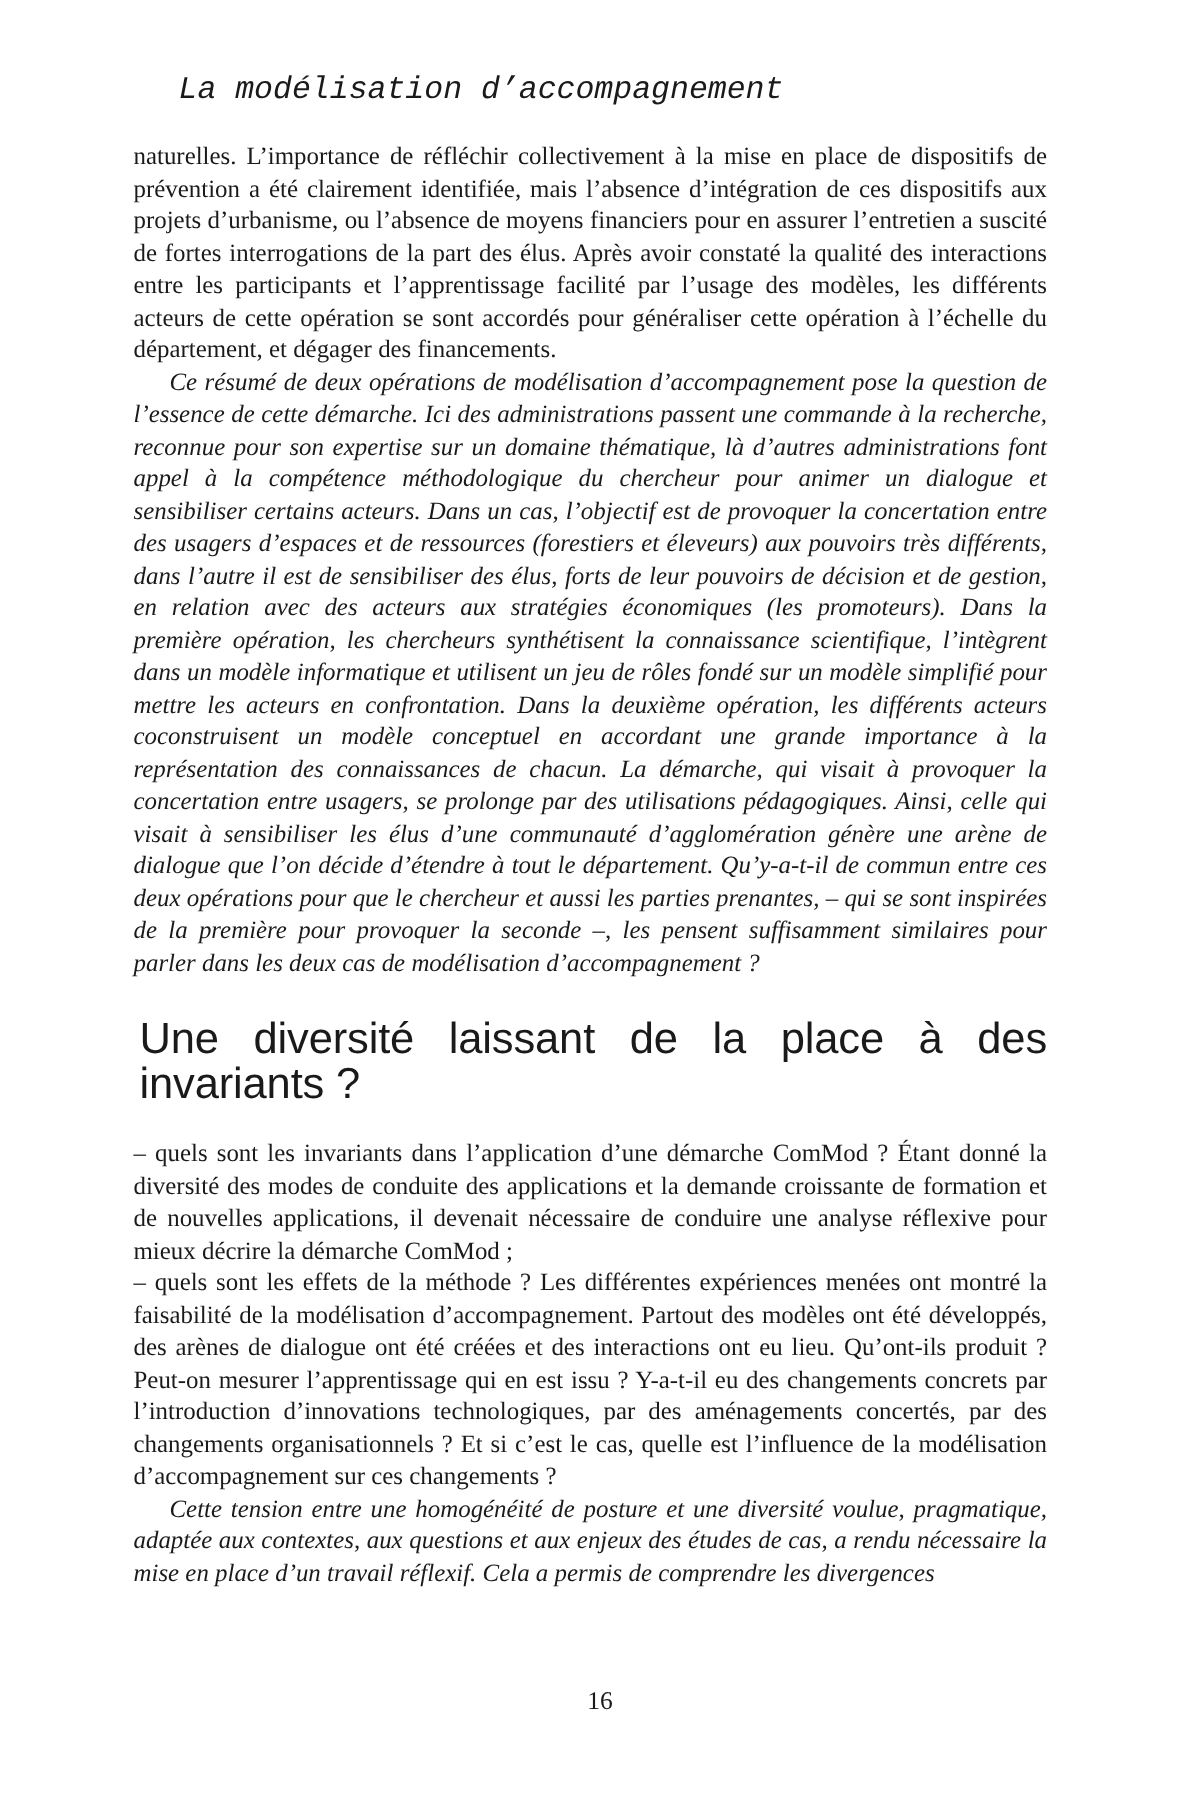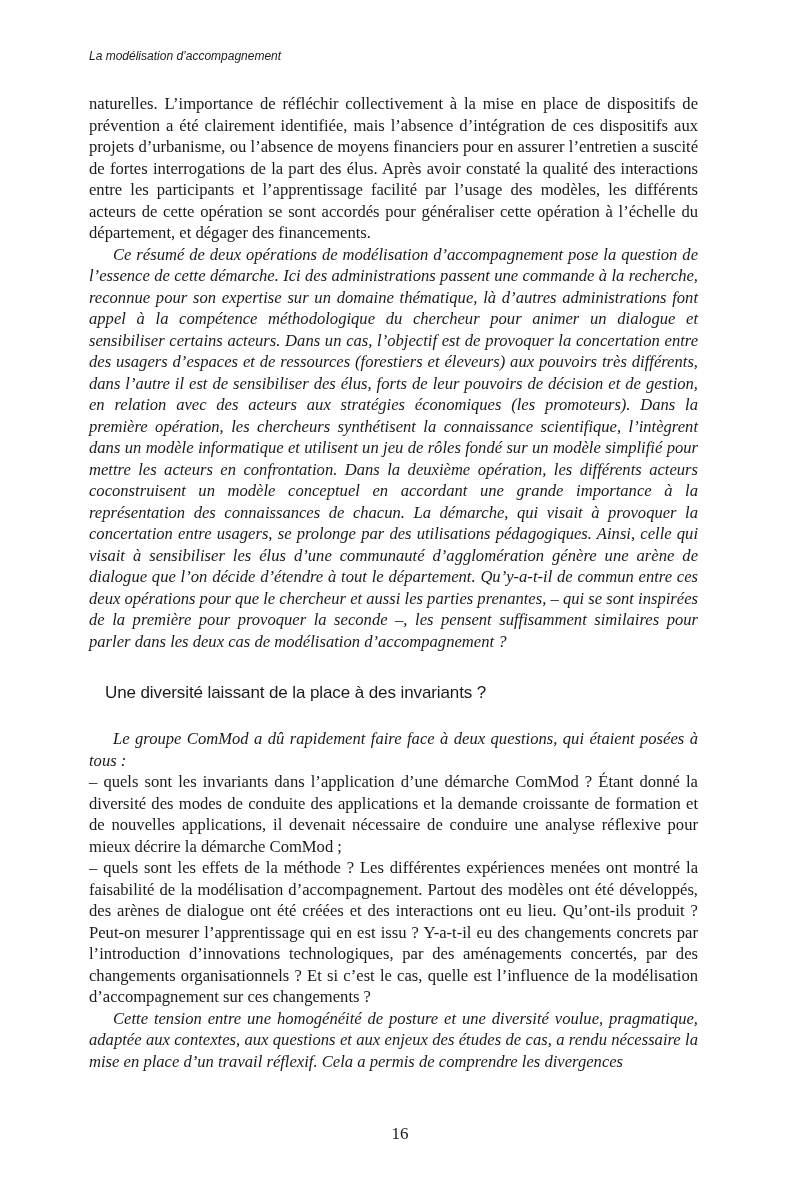--- a/index.html
+++ b/index.html
@@ -1,47 +1,46 @@
 <!DOCTYPE html>
 <html><head>
 <meta charset="utf-8">
 <style>
   html, body { margin: 0; padding: 0; background: #ffffff; }
   body { width: 800px; height: 1200px; position: relative; overflow: hidden; color: #1a1a1a; }
   .running-head {
-    position: absolute; left: 89px; top: 49px;
-    font-family: Liberation Sans, sans-serif; font-style: italic; font-size: 12px;
+    position: absolute; left: 119px; top: 49px;
+    font-family: Liberation Mono, monospace; font-style: italic; font-size: 21px;
   }
   .body {
     position: absolute; left: 89px; top: 93px; width: 609px;
     font-family: "Liberation Serif", serif; font-size: 16.6px; line-height: 21.5px;
     text-align: justify; hyphens: manual;
   }
   .body p { margin: 0; }
   .indent { text-indent: 24px; font-style: italic; }
   h2 {
     font-family: "Liberation Sans", sans-serif; font-weight: normal;
-    font-size: 17px; margin: 26px 0 20px 16px; line-height: 30px; letter-spacing: -0.1px;
+    font-size: 29px; margin: 26px 0 20px 4px; line-height: 30px; letter-spacing: -0.1px;
   }
   .dash-item { text-indent: 0; }
   .page-number {
     position: absolute; top: 1124px; left: 0; width: 800px; text-align: center;
     font-family: "Liberation Serif", serif; font-size: 17px;
   }
 </style>
 </head>
 <body>
 
 <div class="running-head">La modélisation d’accompagnement</div>
 
 <div class="body">
   <p>naturelles. L’importance de réfléchir collectivement à la mise en place de dispositifs de prévention a été clairement identifiée, mais l’absence d’intégration de ces dispositifs aux projets d’urbanisme, ou l’absence de moyens financiers pour en assurer l’entretien a suscité de fortes interrogations de la part des élus. Après avoir constaté la qualité des interactions entre les participants et l’apprentissage facilité par l’usage des modèles, les différents acteurs de cette opération se sont accordés pour généraliser cette opération à l’échelle du département, et dégager des financements.</p>
   <p class="indent">Ce résumé de deux opérations de modélisation d’accompagnement pose la ques­tion de l’essence de cette démarche. Ici des administrations passent une commande à la recherche, reconnue pour son expertise sur un domaine thématique, là d’autres administrations font appel à la compétence méthodologique du chercheur pour animer un dialogue et sensibiliser certains acteurs. Dans un cas, l’objectif est de provoquer la concertation entre des usagers d’espaces et de ressources (forestiers et éleveurs) aux pouvoirs très différents, dans l’autre il est de sensibiliser des élus, forts de leur pouvoirs de décision et de gestion, en relation avec des acteurs aux stratégies économiques (les promoteurs). Dans la première opération, les chercheurs synthétisent la connaissance scientifique, l’intègrent dans un modèle informatique et utilisent un jeu de rôles fondé sur un modèle simplifié pour mettre les acteurs en confrontation. Dans la deuxième opération, les différents acteurs coconstruisent un modèle conceptuel en accordant une grande importance à la représentation des connaissances de chacun. La démarche, qui visait à provoquer la concertation entre usagers, se prolonge par des utilisations péda­gogiques. Ainsi, celle qui visait à sensibiliser les élus d’une communauté d’agglomé­ration génère une arène de dialogue que l’on décide d’étendre à tout le département. Qu’y-a-t-il de commun entre ces deux opérations pour que le chercheur et aussi les parties prenantes, – qui se sont inspirées de la première pour provoquer la seconde –, les pensent suffisamment similaires pour parler dans les deux cas de modélisation d’accompagnement ?</p>
 
   <h2>Une diversité laissant de la place à des invariants ?</h2>
 
-  <p class="indent">Le groupe ComMod a dû rapidement faire face à deux questions, qui étaient posées à tous :</p>
   <p class="dash-item">–  quels sont les invariants dans l’application d’une démarche ComMod ? Étant donné la diversité des modes de conduite des applications et la demande croissante de formation et de nouvelles applications, il devenait nécessaire de conduire une analyse réflexive pour mieux décrire la démarche ComMod ;</p>
   <p class="dash-item">–  quels sont les effets de la méthode ? Les différentes expériences menées ont montré la faisabilité de la modélisation d’accompagnement. Partout des modèles ont été déve­loppés, des arènes de dialogue ont été créées et des interactions ont eu lieu. Qu’ont-ils produit ? Peut-on mesurer l’apprentissage qui en est issu ? Y-a-t-il eu des changements concrets par l’introduction d’innovations technologiques, par des aménagements concertés, par des changements organisationnels ? Et si c’est le cas, quelle est l’influence de la modélisation d’accompagnement sur ces changements ?</p>
   <p class="indent">Cette tension entre une homogénéité de posture et une diversité voulue, pragmatique, adaptée aux contextes, aux questions et aux enjeux des études de cas, a rendu nécessaire la mise en place d’un travail réflexif. Cela a permis de comprendre les divergences</p>
 </div>
 
 <div class="page-number">16</div>
 
 </body></html>

